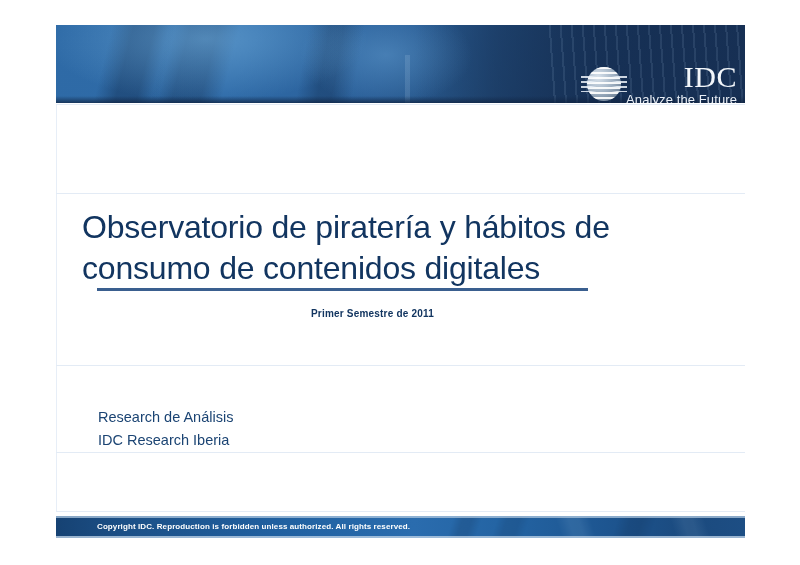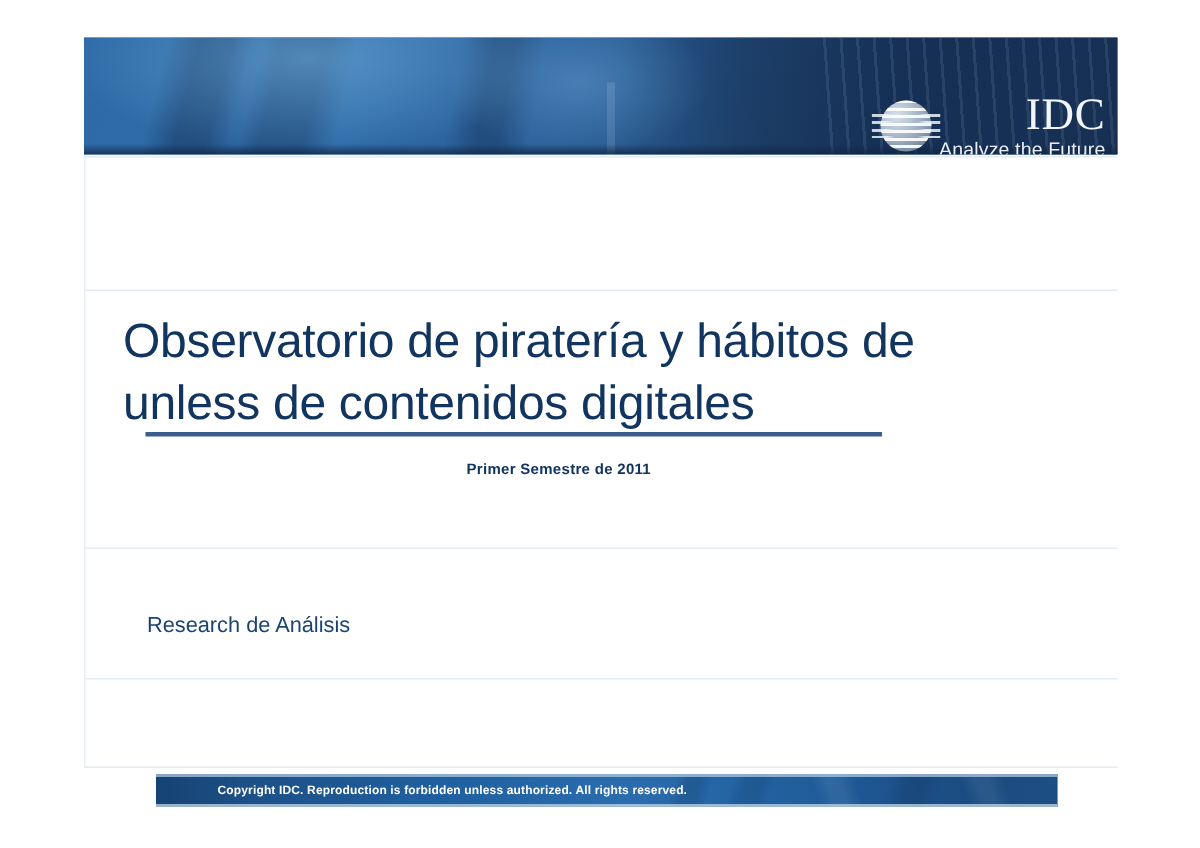--- a/index.html
+++ b/index.html
@@ -198,25 +198,24 @@
     font-size: 14.5px;
     line-height: 22.5px;
   }
   .author div { white-space: nowrap; }
 
   
   .footer {
     position: absolute;
     left: 56px;
     top: 516px;
-    width: 601px;
+    width: 689px;
     height: 22px;
     overflow: hidden;
     background: #15803d;
-    margin-left: 48px;
   }
   .footer .photo {
     position: absolute;
     inset: 0;
     background:
       linear-gradient(90deg,
         #164273 0%, #1c5087 10%, #2060a0 32%, #2a6cae 52%,
         #2363a2 66%, #1d5590 80%, #1b4a7e 92%, #1d4e84 100%),
       none;
   }
@@ -278,28 +277,29 @@
       </div>
       <div class="wordmark">
         <div class="idc">IDC</div>
         <div class="tagline">Analyze the Future</div>
       </div>
     </div>
   </div>
 
   <div class="title">
     <div>Observatorio de piratería y hábitos de</div>
-    <div>unless de contenidos digitales</div>
+    <div>consumo de contenidos digitales</div>
   </div>
   <div class="title-rule"></div>
 
   <div class="subtitle">Primer Semestre de 2011</div>
 
   <div class="author">
     <div>Research de Análisis</div>
+    <div>IDC Research Iberia</div>
   </div>
 
   <div class="footer">
     <div class="photo"></div>
     <div class="tex"></div>
     <div class="edge-top"></div>
     <div class="edge-bottom"></div>
     <div class="copy">Copyright IDC. Reproduction is forbidden unless authorized. All rights reserved.</div>
   </div>
 

